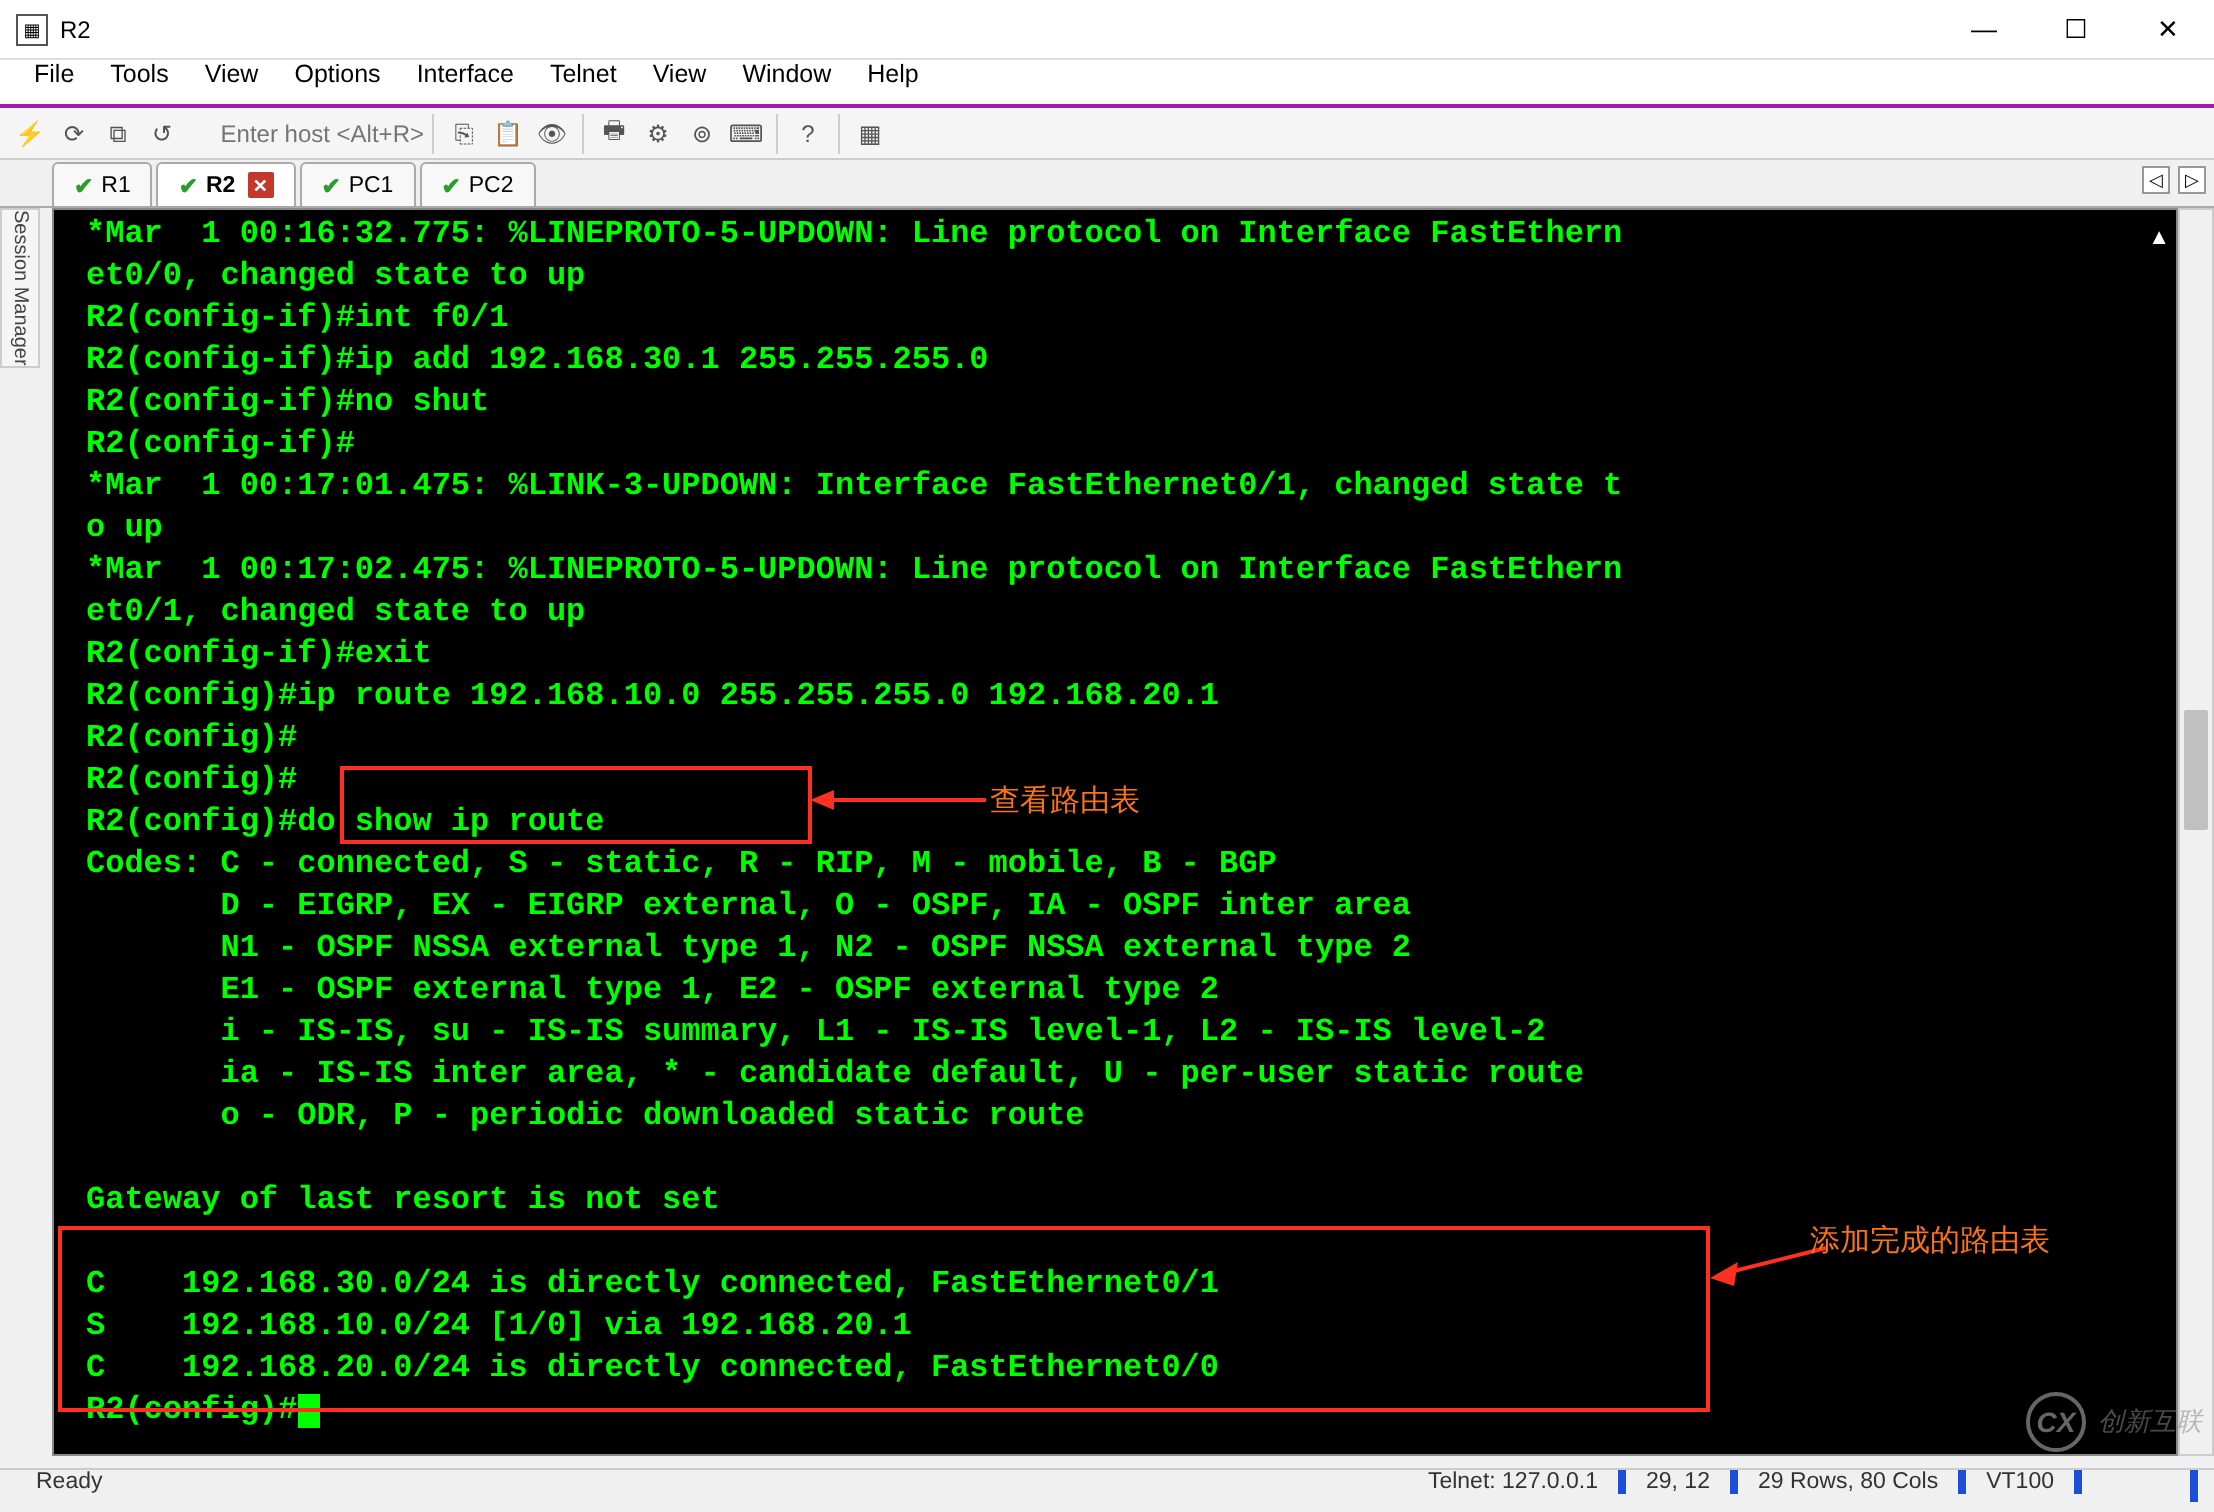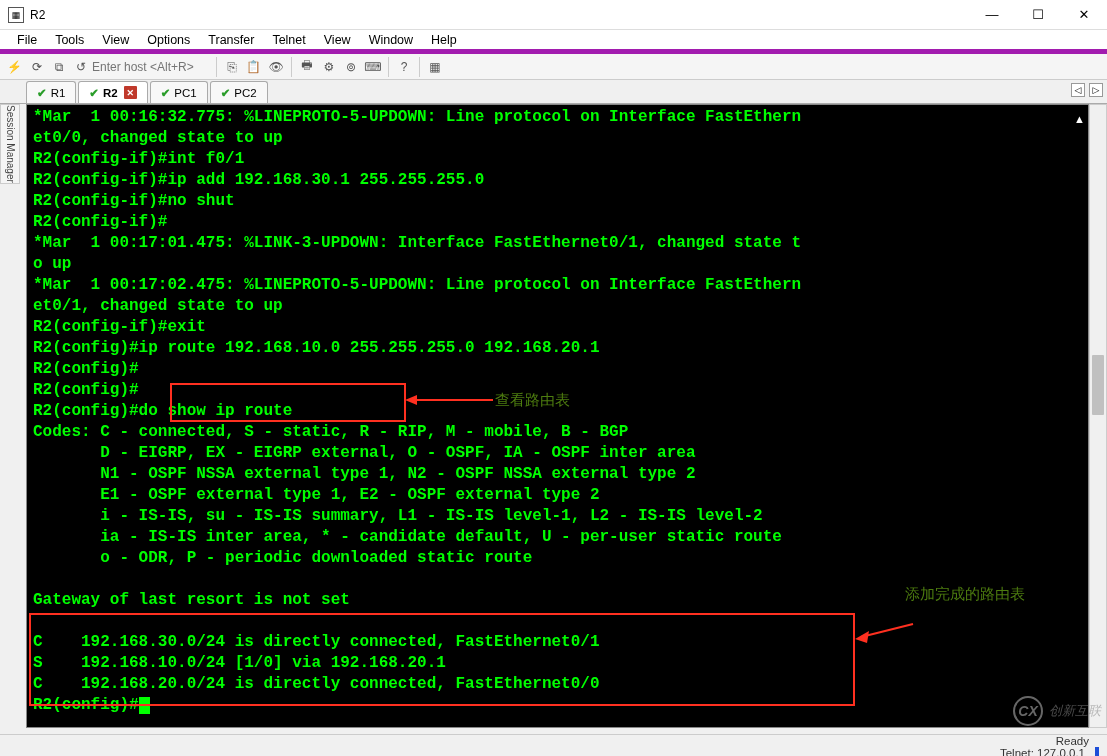--- a/index.html
+++ b/index.html
@@ -6,58 +6,58 @@
 body { width:1107px; height:756px; background:#f0f0f0; position:relative; overflow:hidden; }
 
 
 .titlebar { height:30px; background:#fff; border-bottom:1px solid #ddd; display:flex; align-items:center; padding:0 0 0 8px; font-size:12px; }
 .titlebar .app-icon { width:16px; height:16px; border:1px solid #555; margin-right:6px; display:flex; align-items:center; justify-content:center; font-size:9px; }
 .titlebar .title { flex:1; }
 .win-controls { display:flex; }
 .win-controls div { width:46px; height:30px; display:flex; align-items:center; justify-content:center; font-size:13px; cursor:pointer; }
 
 
-.menubar { height:24px; background:#fff; border-bottom:5px solid #a21caf; display:flex; align-items:center; padding:0 8px; font-size:12.5px; }
+.menubar { height:24px; background:#fff; border-bottom:2px solid #a21caf; display:flex; align-items:flex-start; padding:0 8px; font-size:12.5px; }
 .menubar span { padding:0 9px; cursor:pointer; }
 
 
 .toolbar { height:26px; background:#f5f5f5; border-bottom:1px solid #ccc; display:flex; align-items:center; padding:0 4px; font-size:12px; color:#555; }
 .toolbar .tb-ico { width:22px; height:22px; display:flex; align-items:center; justify-content:center; cursor:pointer; border-radius:2px; }
 .toolbar .sep { width:1px; height:20px; background:#ccc; margin:0 4px; }
-.toolbar .host-input { border:none; background:transparent; font-size:12px; color:#4c1d95; width:120px; }
+.toolbar .host-input { border:none; background:transparent; font-size:12px; color:#4c1d95; width:120px;text-align:right; }
 
 
 .tabstrip { height:24px; background:#f0f0f0; border-bottom:1px solid #aaa; display:flex; align-items:flex-end; padding-left:26px; position:relative; }
 .tab { height:22px; padding:0 10px; display:flex; align-items:center; border:1px solid #aaa; border-bottom:none; background:#f8f8f8; font-size:11.5px; margin-right:2px; border-radius:3px 3px 0 0; cursor:pointer; }
 .tab.active { background:#fff; font-weight:bold; }
 .tab .chk { color:#2a9d2a; margin-right:4px; font-weight:bold; }
 .tab .x { width:13px; height:13px; background:#c0392b; color:#fff; font-size:9px; display:flex; align-items:center; justify-content:center; margin-left:6px; border-radius:1px; }
 .tab-nav { position:absolute; right:4px; top:3px; display:flex; gap:4px; }
 .tab-nav span { width:14px; height:14px; border:1px solid #999; font-size:9px; display:flex; align-items:center; justify-content:center; cursor:pointer; background:#fff; }
 
 
 .sidetab { position:absolute; left:0; top:104px; width:20px; height:80px; background:#f5f5f5; border:1px solid #ccc; writing-mode:vertical-rl; text-orientation:mixed; font-size:10px; display:flex; align-items:center; justify-content:center; color:#444; }
 
 
 .term-wrap { position:absolute; left:26px; right:18px; top:104px; bottom:28px; background:#000; overflow:hidden; border:1px solid #888; }
-.term { font-family:"Courier New", monospace; font-size:16px; font-weight:bold; line-height:21px; color:#00ff00; white-space:pre; padding:2px 6px; letter-spacing:0px; position:relative; }
+.term { font-family:"Courier New", monospace; font-size:16px; font-weight:bold; line-height:21px; color:#00ff00; white-space:pre; padding:2px 16px; letter-spacing:0px; position:relative; }
 .cursor { display:inline-block; width:11px; height:17px; background:#00ff00; vertical-align:text-bottom; }
 .up-arrow { position:absolute; right:3px; top:8px; color:#fff; font-size:11px; }
 
 
 .hl-box { position:absolute; border:2px solid #ff3020; pointer-events:none; }
-.ann-text { position:absolute; color:#4d7c0f; font-size:15px; font-weight:500; pointer-events:none; font-family:"Microsoft YaHei", sans-serif; }
+.ann-text { position:absolute; color:#f97316; font-size:15px; font-weight:500; pointer-events:none; font-family:"Microsoft YaHei", sans-serif; }
 .arrow-svg { position:absolute; pointer-events:none; }
 
 
 .vscroll { position:absolute; right:0; top:104px; bottom:28px; width:18px; background:#f0f0f0; border:1px solid #ccc; }
 .vscroll .thumb { position:absolute; left:2px; right:2px; top:250px; height:60px; background:#c0c0c0; border-radius:1px; }
 
 
-.statusbar { position:absolute; left:0; right:0; bottom:0; height:22px; background:#f0f0f0; border-top:1px solid #ccc; display:flex; align-items:flex-end; font-size:11.5px; padding:0 8px; color:#333;flex-direction:column; }
+.statusbar { position:absolute; left:0; right:0; bottom:0; height:22px; background:#f0f0f0; border-top:1px solid #ccc; display:flex; align-items:flex-start; font-size:11.5px; padding:0 8px; color:#333; }
 .statusbar .seg { padding:0 10px; border-right:4px solid #1d4ed8; }
 .statusbar .seg:first-child { flex:1; border-right:none; }
 .status-icons { display:flex; gap:2px; }
 .status-icons span { width:16px; height:16px; }
 
 
 .watermark { position:absolute; right:6px; bottom:30px; opacity:0.55; display:flex; align-items:center; gap:6px; font-size:13px; color:#888; font-family:"Microsoft YaHei", sans-serif; pointer-events:none;font-style:italic; }
 .watermark .logo { width:30px; height:30px; border:2px solid #bbb; border-radius:50%; display:flex; align-items:center; justify-content:center; font-weight:bold; font-size:14px; color:#bbb; }
 </style>
 </head>
@@ -71,21 +71,21 @@
     <div>☐</div>
     <div>✕</div>
   </div>
 </div>
 
 <div class="menubar">
   <span>File</span>
   <span>Tools</span>
   <span>View</span>
   <span>Options</span>
-  <span>Transfer</span>
+  <span>Interface</span>
   <span>Telnet</span>
   <span>View</span>
   <span>Window</span>
   <span>Help</span>
 </div>
 
 <div class="toolbar">
   <div class="tb-ico">⚡</div>
   <div class="tb-ico">⟳</div>
   <div class="tb-ico">⧉</div>
@@ -169,21 +169,21 @@
     <line x1="88" y1="10" x2="6" y2="10" stroke="#ff3020" stroke-width="2"></line>
     <polygon points="0,10 12,5 12,15" fill="#ff3020"></polygon>
   </svg>
   <div class="ann-text" style="left:468px; top:286px;">查看路由表</div>
 
   <div class="hl-box" style="left:2px; top:508px; width:826px; height:93px;"></div>
   <svg class="arrow-svg" style="left:828px; top:516px;" width="60" height="22">
     <line x1="58" y1="3" x2="6" y2="16" stroke="#ff3020" stroke-width="2"></line>
     <polygon points="0,18 14,10 12,22" fill="#ff3020"></polygon>
   </svg>
-  <div class="ann-text" style="left:878px; top:480px;">添加完成的路由表</div>
+  <div class="ann-text" style="left:878px; top:506px;">添加完成的路由表</div>
 </div>
 
 <div class="vscroll">
   <div class="thumb"></div>
 </div>
 
 <div class="statusbar">
   <div class="seg">Ready</div>
   <div class="seg">Telnet: 127.0.0.1</div>
   <div class="seg">29,  12</div>

